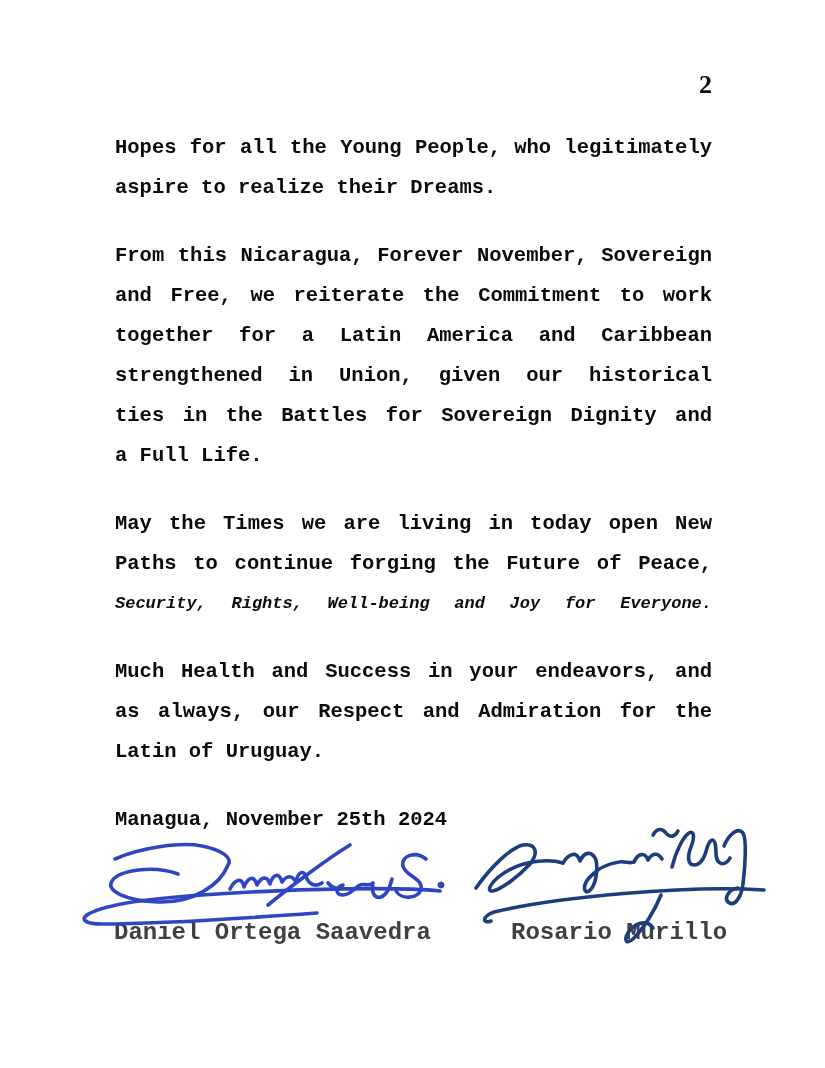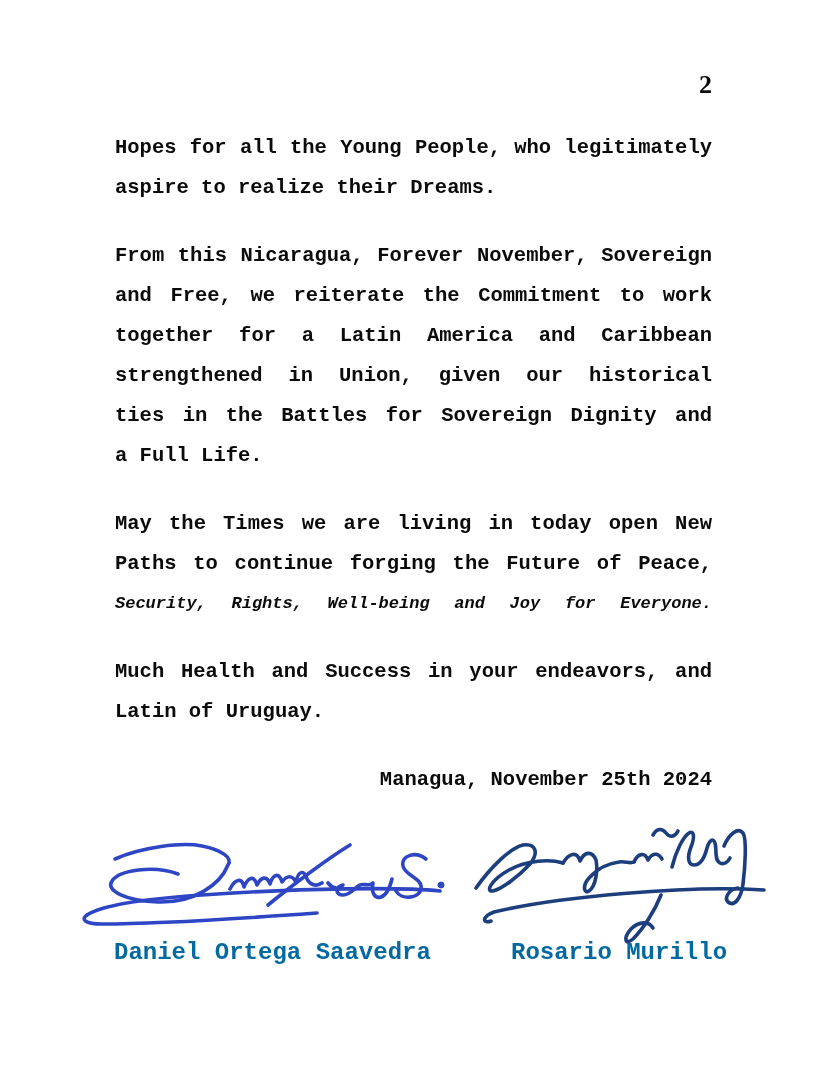--- a/index.html
+++ b/index.html
@@ -33,34 +33,33 @@
     text-align:justify;
     text-align-last:justify;
     white-space:normal;
   }
   .line.last{
     text-align:center;
     text-align-last:left;
   }
   .line.tight{font-size:17px;font-style:italic;}
   .dateline{
-    text-align:right;
+    text-align:left;
     font-weight:700;
     font-size:20.5px;
     line-height:40px;
   }
   .sig-name{
     position:absolute;
     top:919px;
     font-weight:700;
     font-size:24px;
     line-height:28px;
     z-index:1;
-    color:#0369a1;
-    margin-top:20px;
+    color:#404040;
   }
   .sig-name.left{left:114px;}
   .sig-name.right{left:511px;text-align:center;}
   .sig-svg{
     position:absolute;
     z-index:2;
     pointer-events:none;
   }
   .sig-svg.daniel{left:82px;top:841px;width:365px;height:85px;}
   .sig-svg.rosario{left:462px;top:818px;width:305px;height:135px;}
@@ -97,20 +96,21 @@
     </div>
 
     <div class="para">
       <div class="line">May the Times we are living in today open New</div>
       <div class="line">Paths to continue forging the Future of Peace,</div>
       <div class="line tight">Security, Rights, Well-being and Joy for Everyone.</div>
     </div>
 
     <div class="para">
       <div class="line">Much Health and Success in your endeavors, and</div>
+      <div class="line">as always, our Respect and Admiration for the</div>
       <div class="line last">Latin of Uruguay.</div>
     </div>
 
     <div class="dateline">Managua, November 25th 2024</div>
 
   </div>
 
   <svg class="sig-svg daniel" viewBox="0 0 365 85" xmlns="http://www.w3.org/2000/svg" style="color: rgb(46, 69, 196);">
     <path d="M33,18 C60,6 100,1 120,5 C140,9 151,17 146,24 C138,44 112,62 76,61 C45,60 23,50 30,40 C37,29 72,24 96,33"></path>
     <path d="M148,48 C153,38 160,36 162,46 C166,36 172,34 175,44 C179,36 185,34 188,43 C191,33 197,31 200,41 C205,34 210,34 214,41 C216,30 222,28 225,38 C228,44 234,46 240,42"></path>

